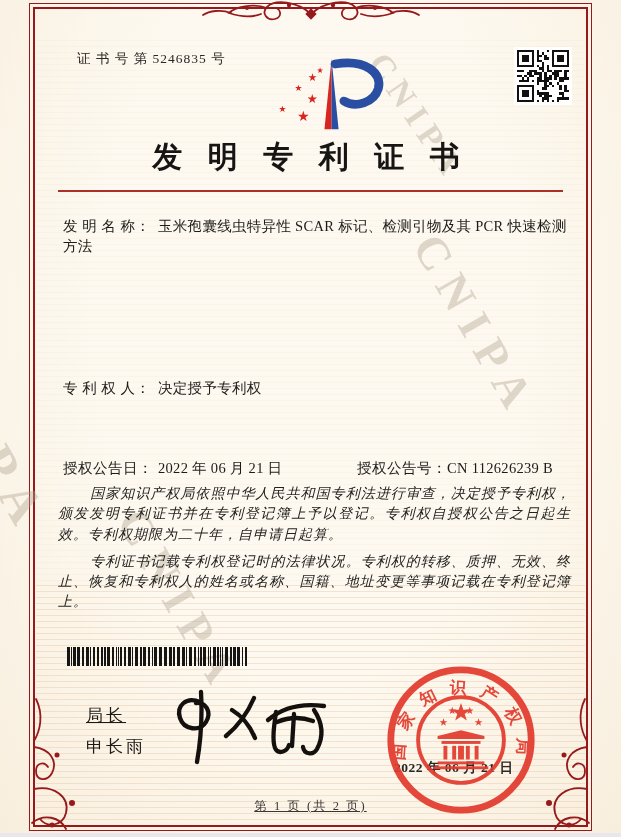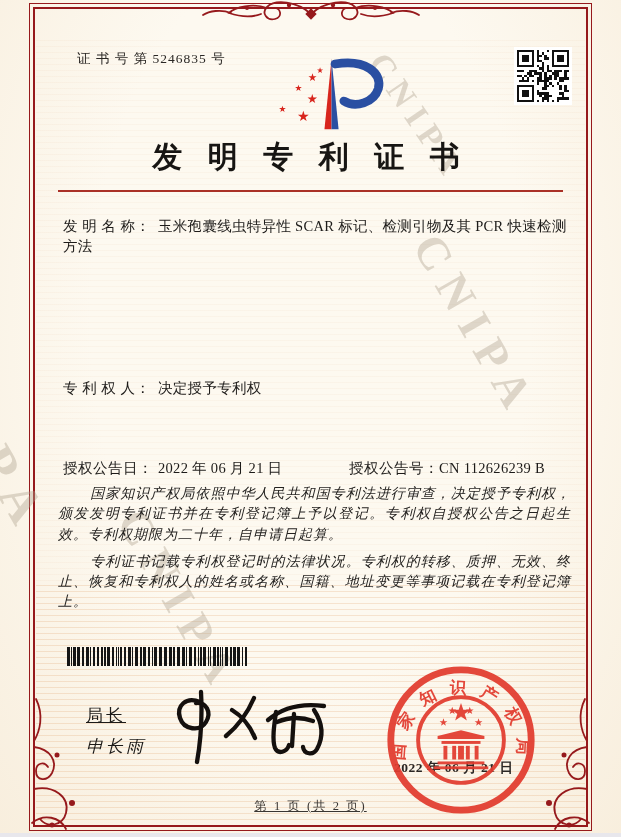--- a/index.html
+++ b/index.html
@@ -35,29 +35,29 @@
   .qr{position:absolute;left:514px;top:47px;width:58px;height:58px;background:#fff;padding:3px;box-sizing:border-box;}
   .qr svg{width:100%;height:100%;display:block;}
   .title{position:absolute;left:0;right:0;top:137px;text-align:center;font-size:30px;font-weight:bold;
          letter-spacing:9px;color:#171513;}
   .title-rule{position:absolute;left:58px;right:58px;top:190px;height:2px;background:var(--rule,#aa3127);}
   
   .row{position:absolute;left:63px;right:40px;font-size:14.5px;line-height:20px;color:#1d1b19;}
   .flabel{display:inline-block;min-width:95px;white-space:pre;letter-spacing:.5px;vertical-align:top;}
   .fvalue{letter-spacing:.3px;}
   .fvalue2{margin-left:95px;letter-spacing:.3px;}
-  .pair2{position:absolute;left:286px;top:0;white-space:pre;text-align:center;}
+  .pair2{position:absolute;left:294px;top:0;white-space:pre;text-align:center;}
   
   .paras{position:absolute;left:58px;right:50px;top:484px;}
   .paras p{margin:0 0 7px;font-size:14px;line-height:1.45;text-indent:2.3em;font-style:italic;
            letter-spacing:1px;color:#242220;text-align:justify;}
   
   .barcode{position:absolute;left:67px;top:647px;width:184px;height:19px;}
   .director-label{position:absolute;left:86px;top:704px;font-size:17px;letter-spacing:3px;color:#1c1a18;text-decoration:underline;}
-  .director-name{position:absolute;left:86px;top:735px;font-size:17px;letter-spacing:3px;color:#1c1a18;font-style:italic;}
+  .director-name{position:absolute;left:86px;top:735px;font-size:17px;letter-spacing:3px;color:#1c1a18;}
   .sig{position:absolute;left:156px;top:686px;width:190px;height:84px;}
   .seal-date{position:absolute;left:394px;top:759px;font-size:13.5px;letter-spacing:.5px;
              font-weight:bold;color:#2a2624;z-index:4;}
   .seal{position:absolute;left:383px;top:662px;width:156px;height:156px;opacity:.93;z-index:5;}
   .seal .sr{stroke:var(--seal-red,#e23b2e);}
   .seal .sf{fill:var(--seal-red,#e23b2e);}
   .footer{position:absolute;left:0;right:0;top:798px;text-align:center;font-size:12.5px;
           letter-spacing:2px;color:#3a3632;text-decoration:underline;}
   .flr{stroke:var(--frame,#96191c);fill:none;stroke-width:1.8;stroke-linecap:round;}
   .flf{fill:var(--frame,#96191c);stroke:none;}

